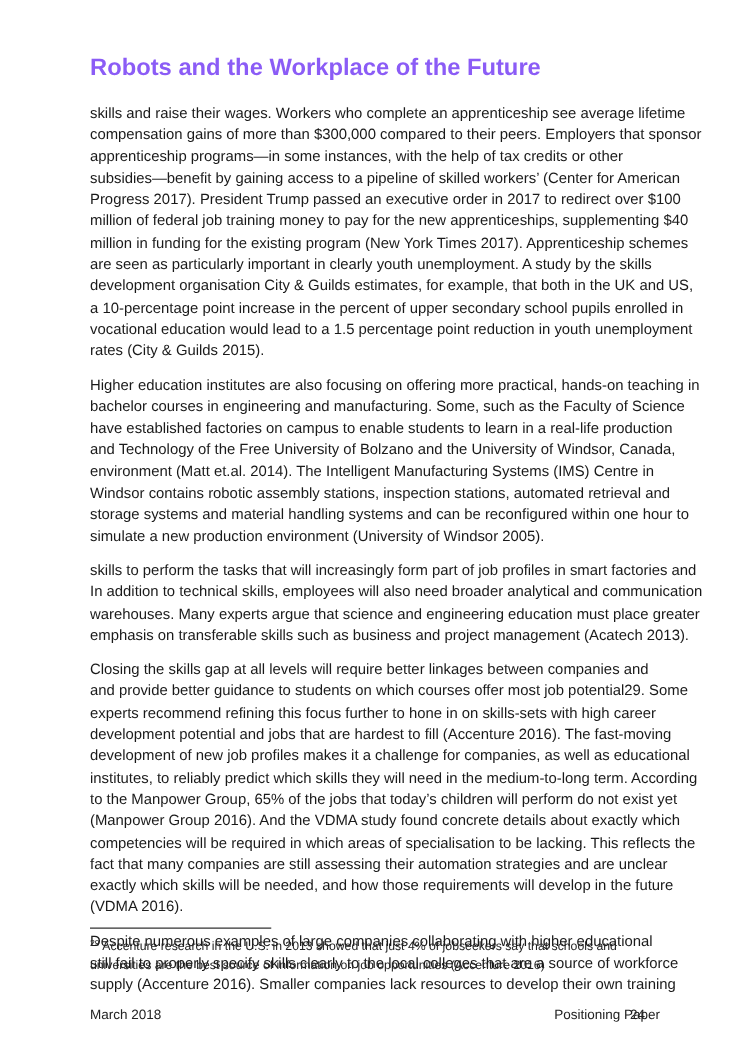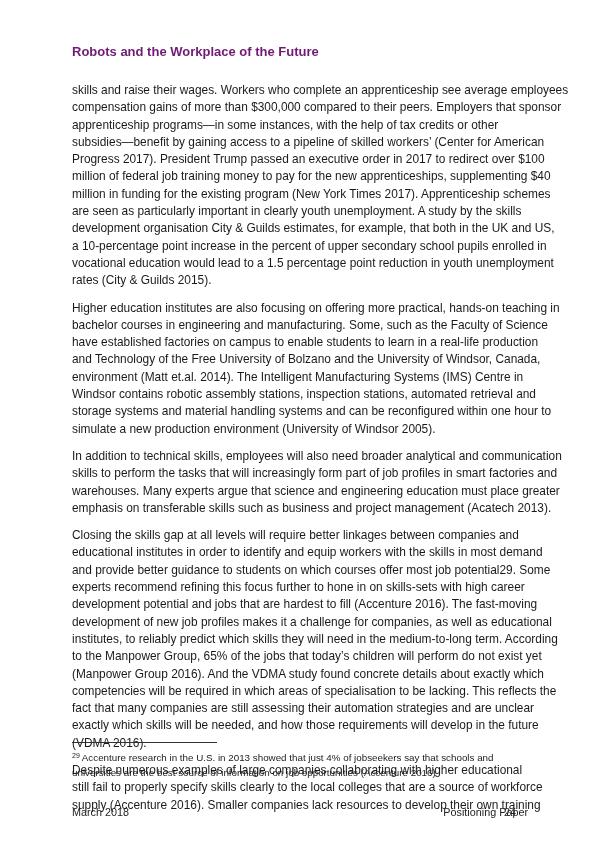--- a/index.html
+++ b/index.html
@@ -1,37 +1,37 @@
 <!DOCTYPE html>
 <html><head>
 <meta charset="utf-8">
 <style>
   html, body { margin: 0; padding: 0; background: #ffffff; }
   body { width: 600px; height: 848px; position: relative; overflow: hidden;
          font-family: "Liberation Sans", sans-serif; color: #1a1a1a; }
-  .title { position: absolute; left: 72px; top: 44px; font-size: 13px; font-weight: bold; color: #701a75; }
+  .title { position: absolute; left: 72px; top: 44px; font-size: 19px; font-weight: bold; color: #8b5cf6; }
   .body { position: absolute; left: 72px; top: 82px; width: 470px; }
   .para { font-size: 11.9px; line-height: 17.3px; margin: 0 0 10px 0; white-space: nowrap; }
   .para .ln { display: block; }
   .fn-rule { position: absolute; left: 72px; top: 742px; width: 145px; border-top: 1px solid #333; }
   .footnote { position: absolute; left: 72px; top: 748px; font-size: 9.8px; line-height: 15px; color: #222; white-space: nowrap; }
   .footnote sup { font-size: 7px; vertical-align: 3px; margin-right: 2px; }
   .footer { position: absolute; left: 72px; top: 806px; width: 456px; font-size: 10.8px; color: #222; }
   .footer .left { position: absolute; left: 0; top: 0; }
   .footer .center { position: absolute; left: 0; width: 100%; text-align: right; top: 0; }
   .footer .right { position: absolute; right: 12px; top: 0; }
 </style>
 </head>
 <body>
 
 <div class="title">Robots and the Workplace of the Future</div>
 
 <div class="body">
   <p class="para">
-    <span class="ln">skills and raise their wages. Workers who complete an apprenticeship see average employees</span>
+    <span class="ln">skills and raise their wages. Workers who complete an apprenticeship see average lifetime</span>
     <span class="ln">compensation gains of more than $300,000 compared to their peers. Employers that sponsor</span>
     <span class="ln">apprenticeship programs—in some instances, with the help of tax credits or other</span>
     <span class="ln">subsidies—benefit by gaining access to a pipeline of skilled workers’ (Center for American</span>
     <span class="ln">Progress 2017). President Trump passed an executive order in 2017 to redirect over $100</span>
     <span class="ln">million of federal job training money to pay for the new apprenticeships, supplementing $40</span>
     <span class="ln">million in funding for the existing program (New York Times 2017). Apprenticeship schemes</span>
     <span class="ln">are seen as particularly important in clearly youth unemployment. A study by the skills</span>
     <span class="ln">development organisation City &amp; Guilds estimates, for example, that both in the UK and US,</span>
     <span class="ln">a 10-percentage point increase in the percent of upper secondary school pupils enrolled in</span>
     <span class="ln">vocational education would lead to a 1.5 percentage point reduction in youth unemployment</span>
@@ -41,28 +41,27 @@
     <span class="ln">Higher education institutes are also focusing on offering more practical, hands-on teaching in</span>
     <span class="ln">bachelor courses in engineering and manufacturing. Some, such as the Faculty of Science</span>
     <span class="ln">have established factories on campus to enable students to learn in a real-life production</span>
     <span class="ln">and Technology of the Free University of Bolzano and the University of Windsor, Canada,</span>
     <span class="ln">environment (Matt et.al. 2014). The Intelligent Manufacturing Systems (IMS) Centre in</span>
     <span class="ln">Windsor contains robotic assembly stations, inspection stations, automated retrieval and</span>
     <span class="ln">storage systems and material handling systems and can be reconfigured within one hour to</span>
     <span class="ln">simulate a new production environment (University of Windsor 2005).</span>
   </p>
   <p class="para">
+    <span class="ln">skills to perform the tasks that will increasingly form part of job profiles in smart factories and</span>
     <span class="ln">In addition to technical skills, employees will also need broader analytical and communication</span>
-    <span class="ln">skills to perform the tasks that will increasingly form part of job profiles in smart factories and</span>
     <span class="ln">warehouses. Many experts argue that science and engineering education must place greater</span>
     <span class="ln">emphasis on transferable skills such as business and project management (Acatech 2013).</span>
   </p>
   <p class="para">
     <span class="ln">Closing the skills gap at all levels will require better linkages between companies and</span>
-    <span class="ln">educational institutes in order to identify and equip workers with the skills in most demand</span>
     <span class="ln">and provide better guidance to students on which courses offer most job potential29. Some</span>
     <span class="ln">experts recommend refining this focus further to hone in on skills-sets with high career</span>
     <span class="ln">development potential and jobs that are hardest to fill (Accenture 2016).  The fast-moving</span>
     <span class="ln">development of new job profiles makes it a challenge for companies, as well as educational</span>
     <span class="ln">institutes, to reliably predict which skills they will need in the medium-to-long term. According</span>
     <span class="ln">to the Manpower Group, 65% of the jobs that today’s children will perform do not exist yet</span>
     <span class="ln">(Manpower Group 2016). And the VDMA study found concrete details about exactly which</span>
     <span class="ln">competencies will be required in which areas of specialisation to be lacking. This reflects the</span>
     <span class="ln">fact that many companies are still assessing their automation strategies and are unclear</span>
     <span class="ln">exactly which skills will be needed, and how those requirements will develop in the future</span>

